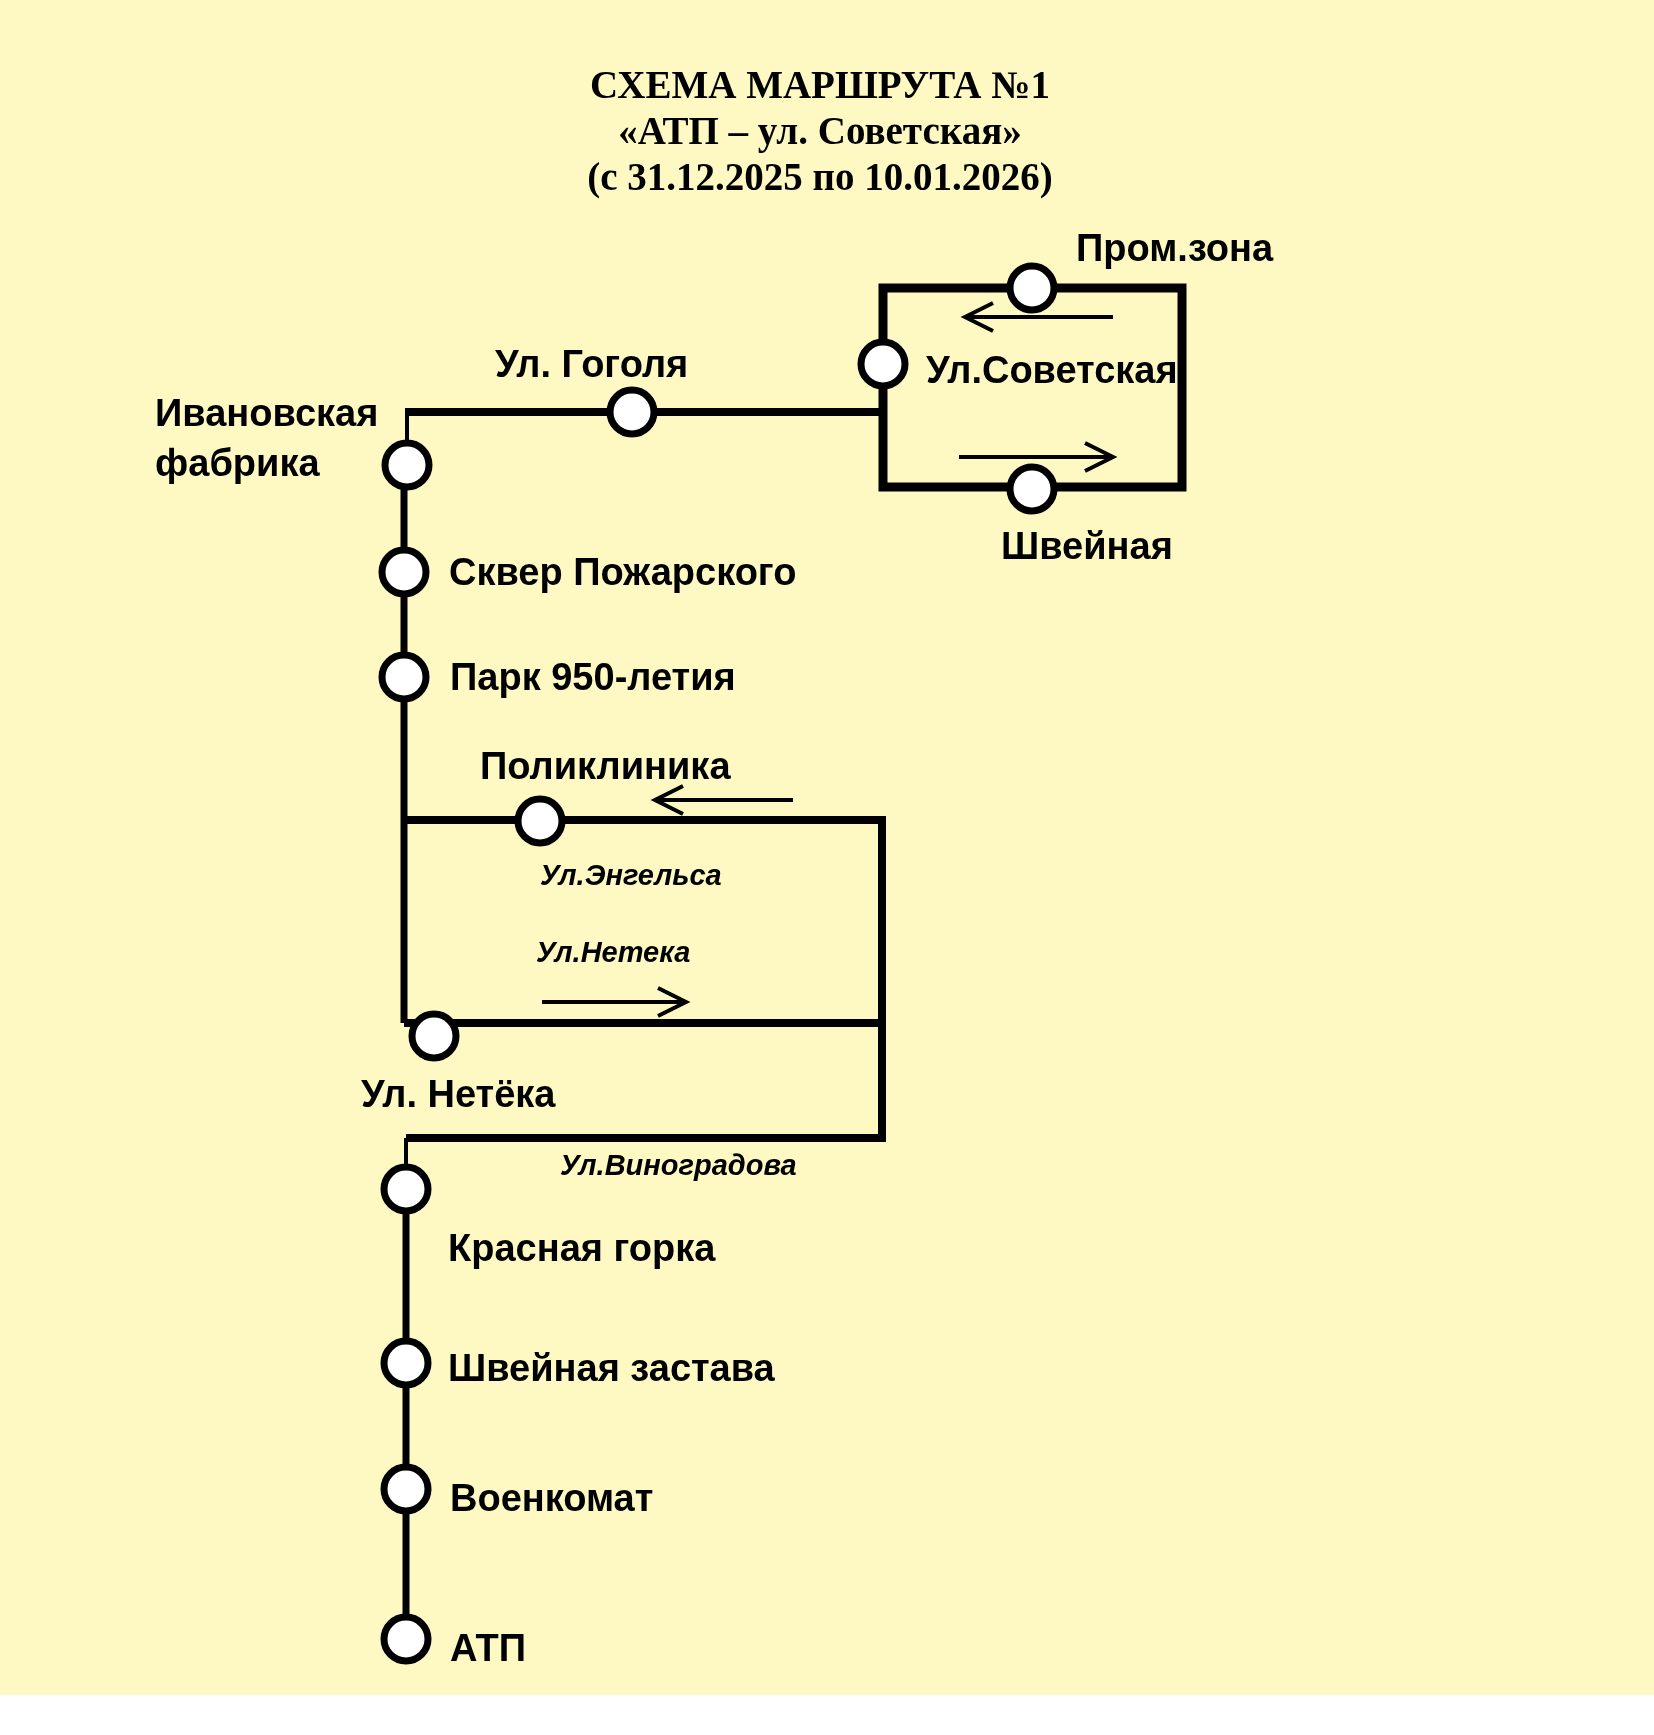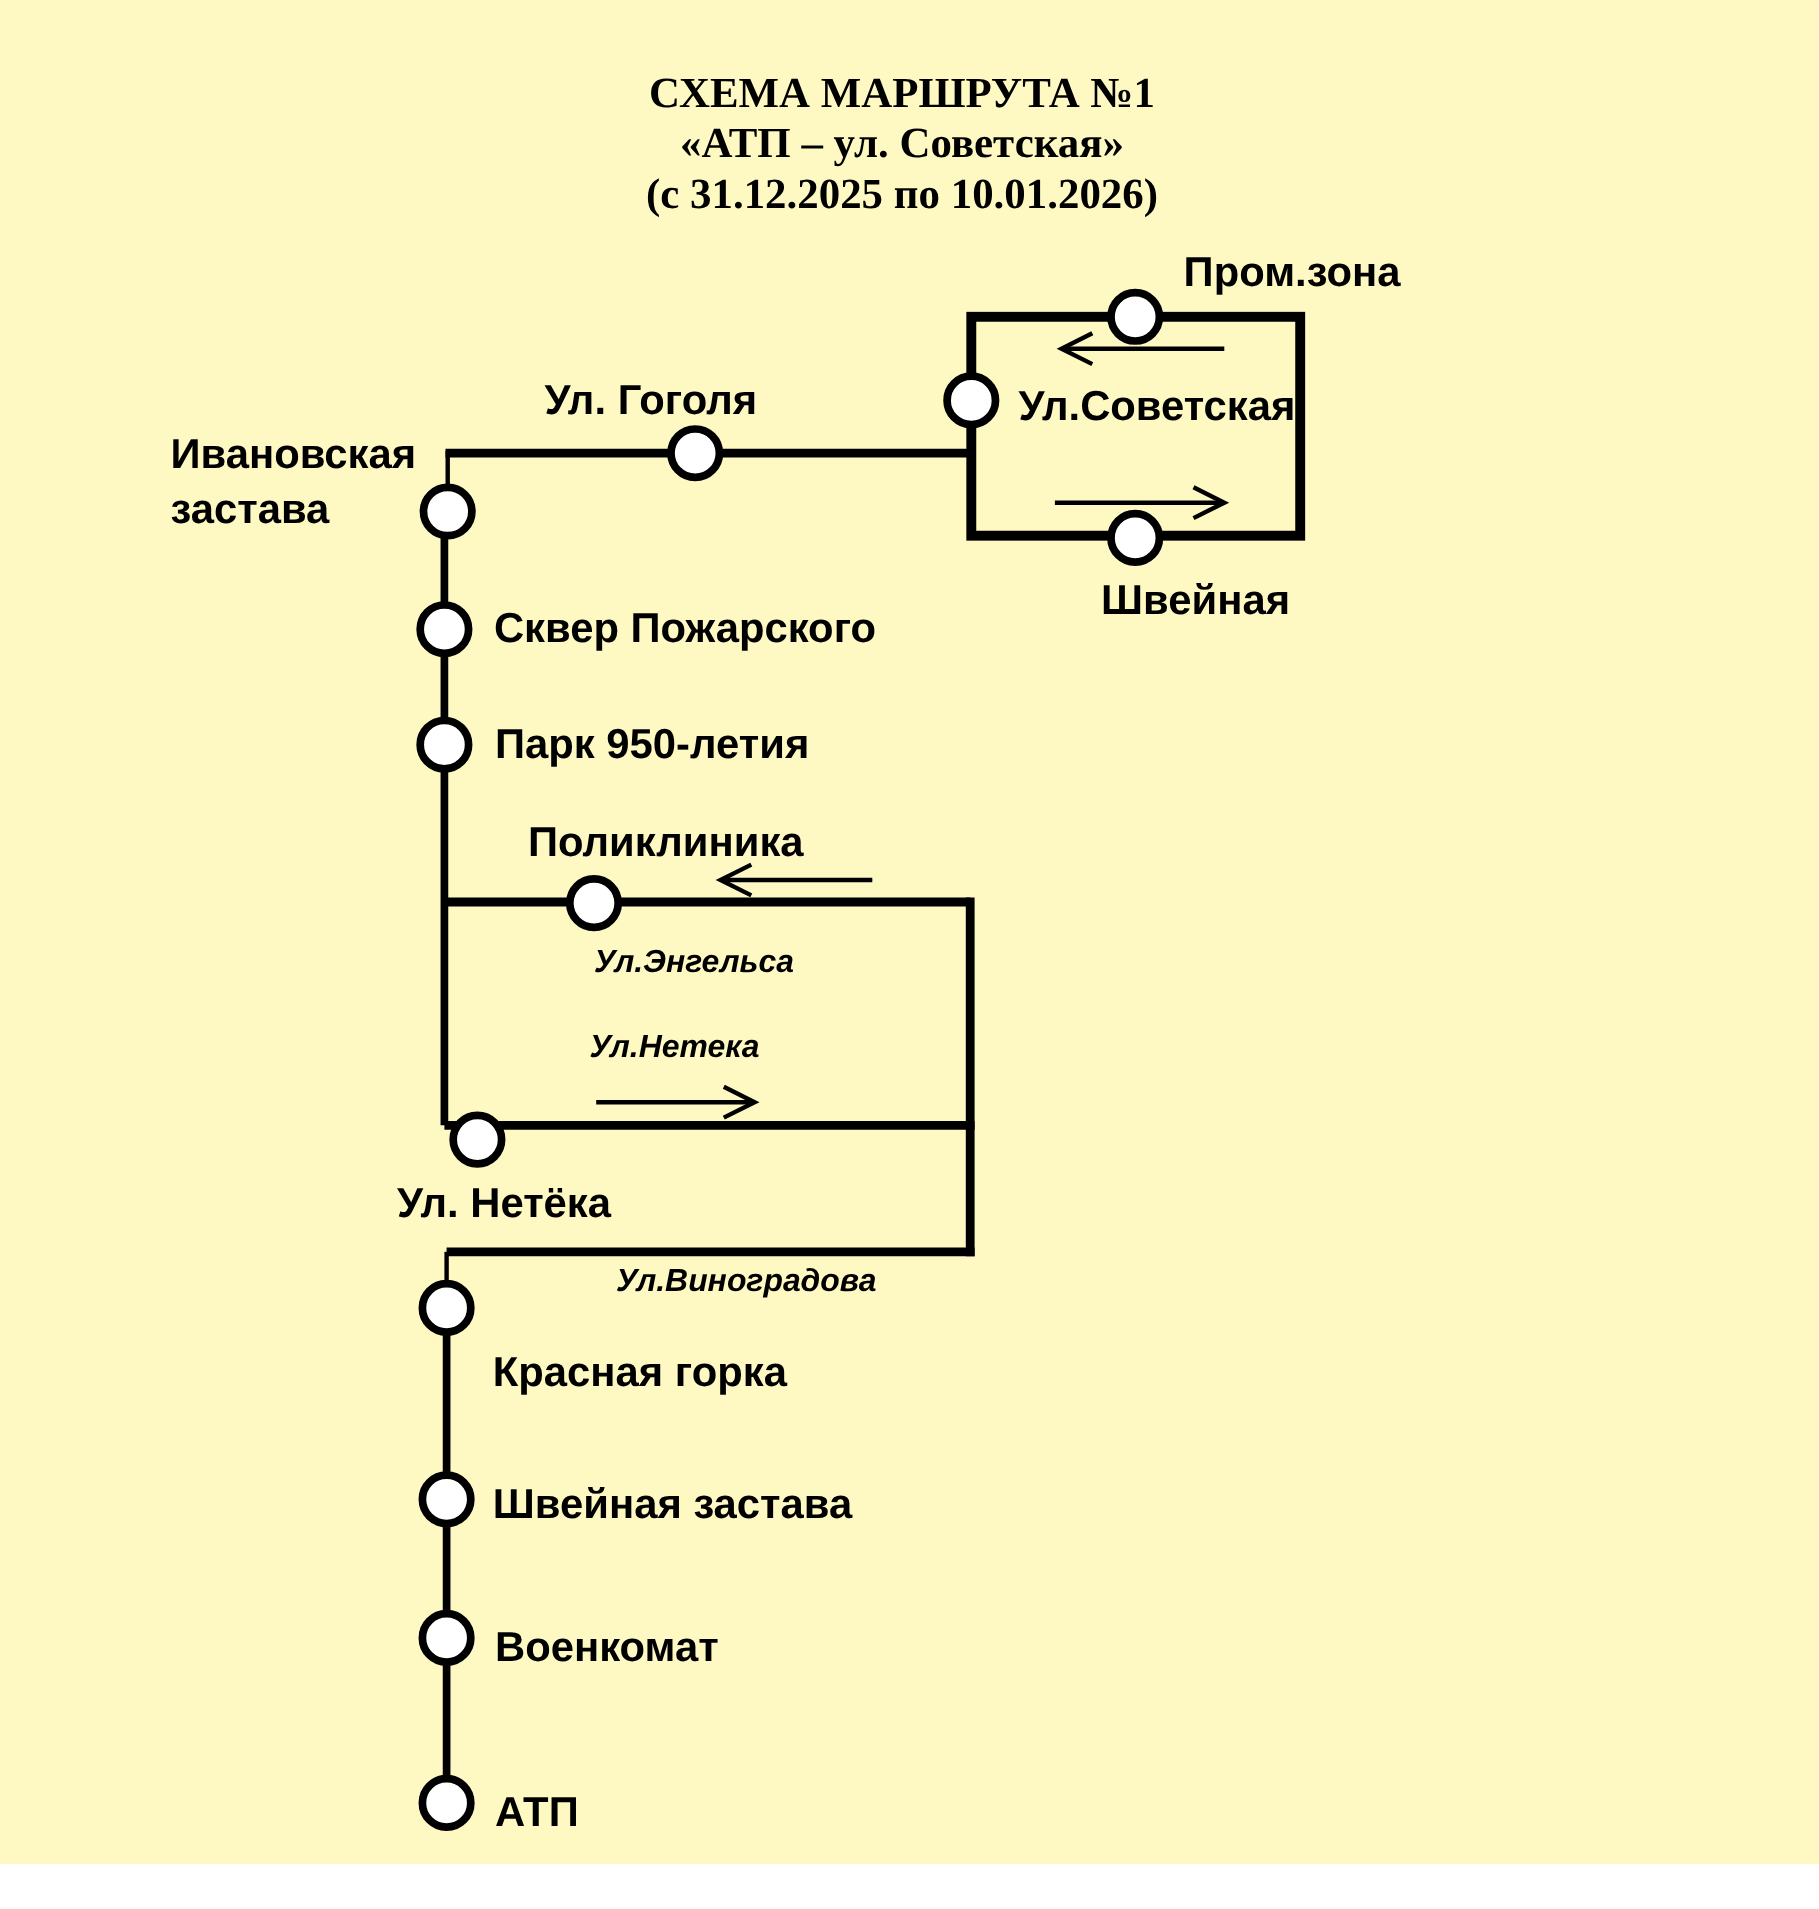--- a/index.html
+++ b/index.html
@@ -112,21 +112,21 @@
     <div>«АТП – ул. Советская»</div>
     <div>(с 31.12.2025 по 10.01.2026)</div>
   </div>
 
   <div class="stop-label" style="left:1076px; top:228px;">Пром.зона</div>
   <div class="stop-label" style="left:926px; top:350px;text-align:center;">Ул.Советская</div>
   <div class="stop-label" style="left:1001px; top:526px;">Швейная</div>
   <div class="stop-label" style="left:495px; top:344px;">Ул. Гоголя</div>
   <div class="stop-label two-line" style="left:155px; top:388px;">
     <div>Ивановская</div>
-    <div>застава</div>
+    <div>фабрика</div>
   </div>
   <div class="stop-label" style="left:449px; top:552px;">Сквер Пожарского</div>
   <div class="stop-label" style="left:450px; top:657px;">Парк 950-летия</div>
   <div class="stop-label" style="left:480px; top:746px;">Поликлиника</div>
   <div class="stop-label" style="left:361px; top:1074px;">Ул. Нетёка</div>
   <div class="stop-label" style="left:448px; top:1228px;">Красная горка</div>
   <div class="stop-label" style="left:448px; top:1348px;">Швейная застава</div>
   <div class="stop-label" style="left:450px; top:1478px;">Военкомат</div>
   <div class="stop-label" style="left:450px; top:1628px;">АТП</div>
 

